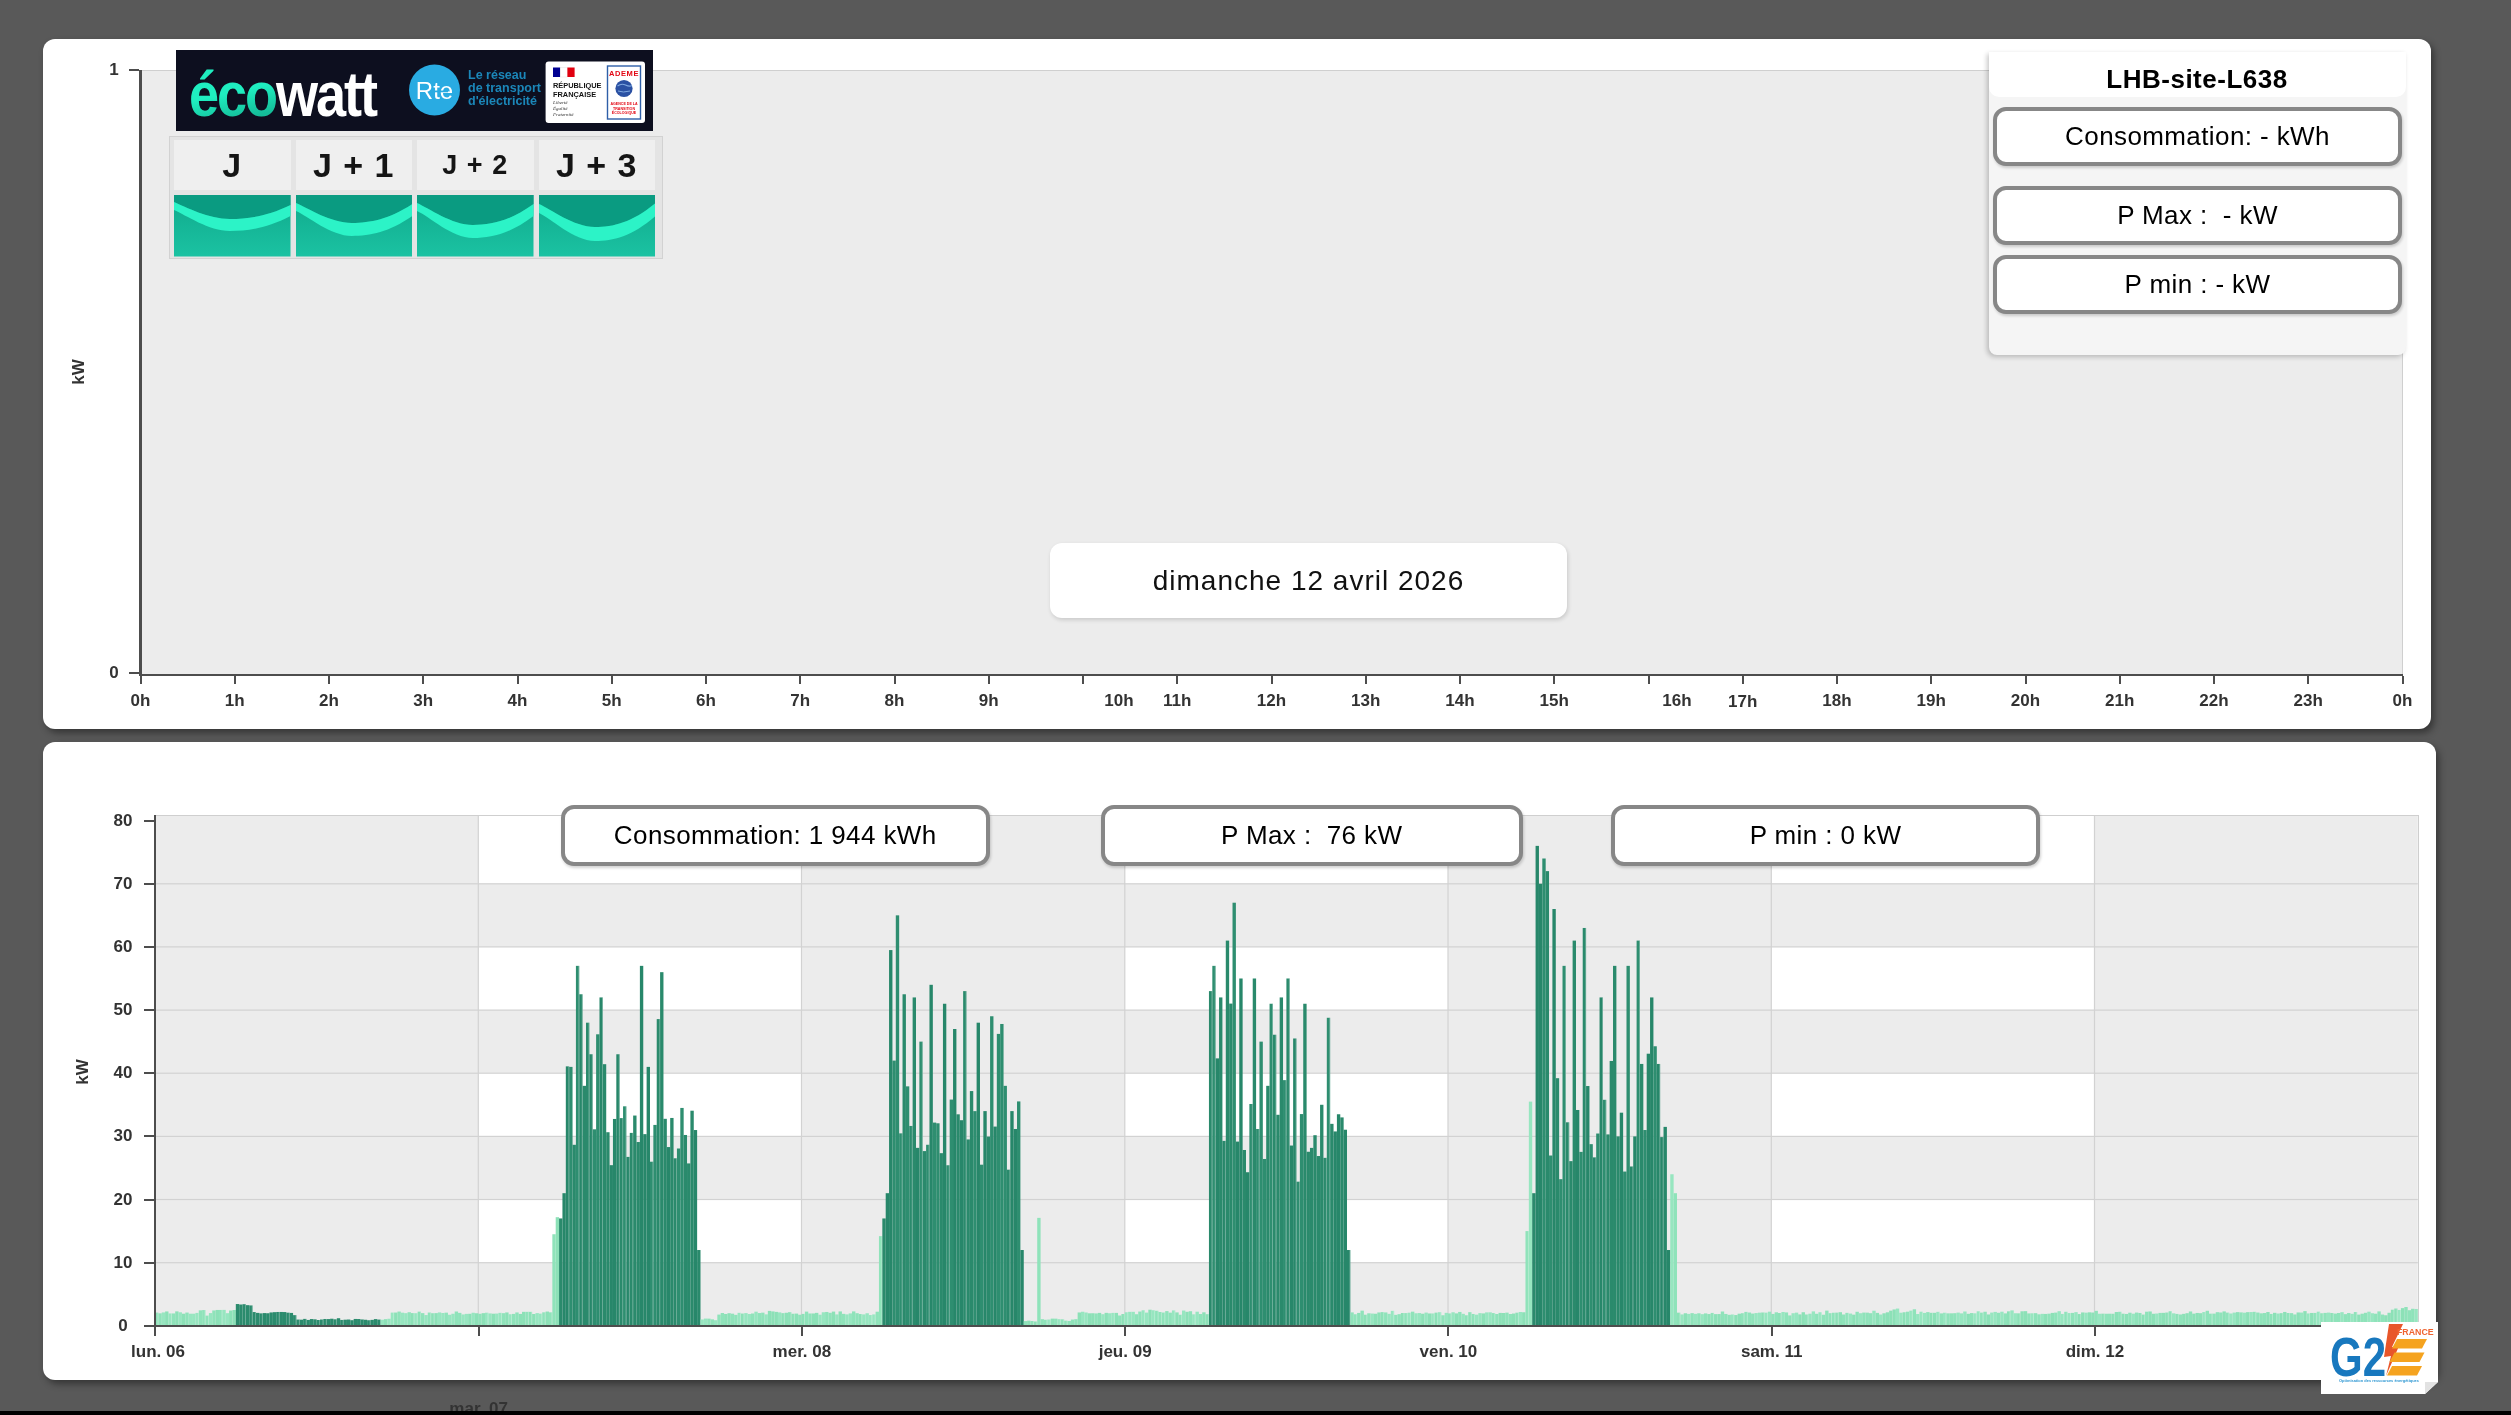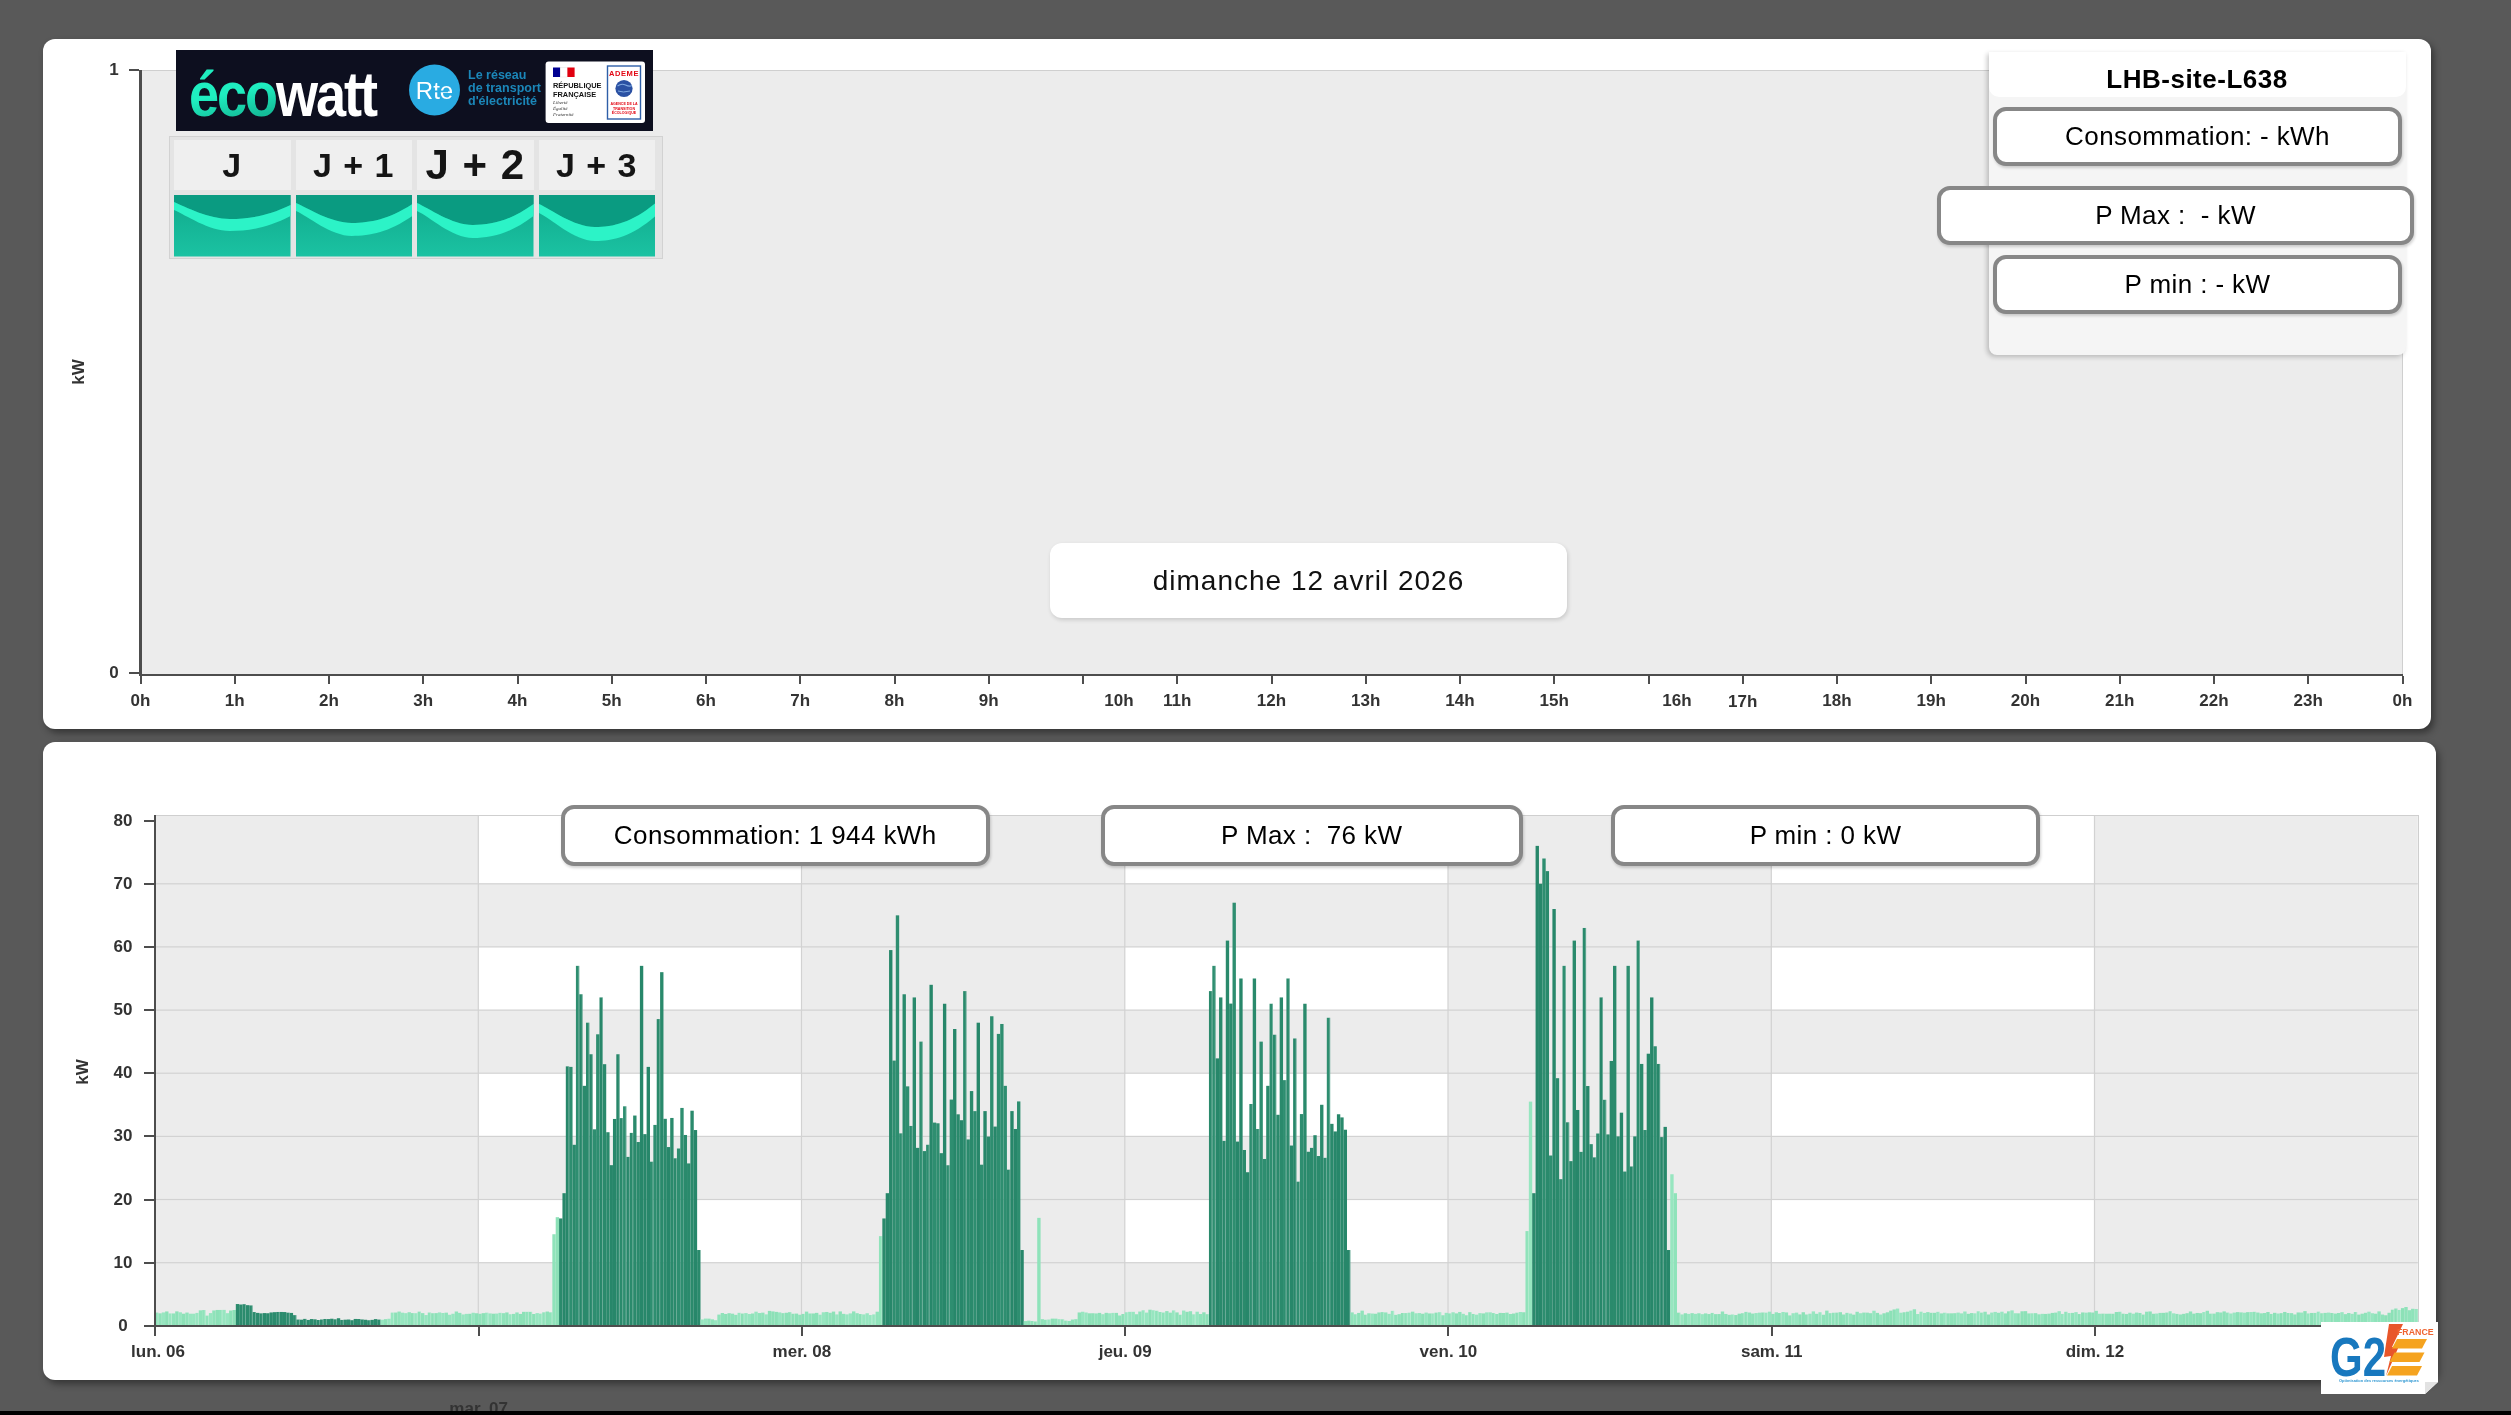--- a/index.html
+++ b/index.html
@@ -134,21 +134,21 @@
         <linearGradient id="tb1" x1="0" y1="0" x2="0" y2="1">
           <stop offset="0" stop-color="#10a78b"></stop>
           <stop offset="0.5" stop-color="#15b697"></stop>
           <stop offset="1" stop-color="#1bc2a2"></stop>
         </linearGradient>
       </defs>
       <rect width="116.5" height="61.5" fill="url(#tb1)"></rect>
       <path d="M0,0 H116.5 V9 C93.2,24.2 74.6,28 55.9,28 C34.9,28 11.7,13 0,8 Z" fill="#0a9b81"></path>
       <path d="M0,8 C11.7,13 34.9,28 55.9,28 C74.6,28 93.2,24.2 116.5,9 L116.5,21 C93.2,37.0 74.6,41 55.9,41 C34.9,41 11.7,21 0,16 Z" fill="#2cf3c7"></path>
     </svg></div>
-<div class="abs" style="left:417.0px;top:140px;width:116.5px;height:50px;background:#efefef;display:flex;align-items:center;justify-content:center;font-weight:bold;font-size:42px;color:#151515;letter-spacing:1px">J + 2</div>
+<div class="abs" style="left:417.0px;top:140px;width:116.5px;height:50px;background:#efefef;display:flex;align-items:center;justify-content:center;font-weight:bold;font-size:27px;color:#151515;letter-spacing:1px">J + 2</div>
 <div class="abs" style="left:417.0px;top:195px;width:116.5px;height:61.5px"><svg width="116.5" height="61.5" viewBox="0 0 116.5 61.5" preserveAspectRatio="none">
       <defs>
         <linearGradient id="tb2" x1="0" y1="0" x2="0" y2="1">
           <stop offset="0" stop-color="#10a78b"></stop>
           <stop offset="0.5" stop-color="#15b697"></stop>
           <stop offset="1" stop-color="#1bc2a2"></stop>
         </linearGradient>
       </defs>
       <rect width="116.5" height="61.5" fill="url(#tb2)"></rect>
       <path d="M0,0 H116.5 V9 C93.2,25.8 74.6,30 55.9,30 C34.9,30 11.7,13 0,8 Z" fill="#0a9b81"></path>
@@ -164,21 +164,21 @@
         </linearGradient>
       </defs>
       <rect width="116.5" height="61.5" fill="url(#tb3)"></rect>
       <path d="M0,0 H116.5 V8 C93.2,27.2 74.6,32 55.9,32 C34.9,32 11.7,14 0,9 Z" fill="#0a9b81"></path>
       <path d="M0,9 C11.7,14 34.9,32 55.9,32 C74.6,32 93.2,27.2 116.5,8 L116.5,21 C93.2,41.0 74.6,46 55.9,46 C34.9,46 11.7,23 0,18 Z" fill="#2cf3c7"></path>
     </svg></div>
 <div class="abs" style="left:1989px;top:52px;width:417px;height:303px;background:#f5f5f5;border-radius:0 0 8px 8px;box-shadow:-2px 2px 5px rgba(0,0,0,0.22)"></div>
 <div class="abs" style="left:1989px;top:52px;width:417px;height:45px;background:#fff;border-radius:0 0 10px 10px"></div>
 <div class="lbl" style="left:2197px;top:79px;font-size:26px;letter-spacing:0.5px;color:#000">LHB-site-L638</div>
 <div class="sbox" style="left:1993px;top:107.4px;width:409px;height:58.5px">Consommation: - kWh</div>
-<div class="sbox" style="left:1937px;top:186.3px;width:477px;height:58.5px">P Max :  - kW</div>
+<div class="sbox" style="left:1993px;top:186.3px;width:409px;height:58.5px">P Max :  - kW</div>
 <div class="sbox" style="left:1993px;top:255.0px;width:409px;height:58.5px">P min : - kW</div>
 <div class="abs" style="left:1050px;top:543px;width:517px;height:75px;background:#fff;border-radius:12px;box-shadow:1px 2px 4px rgba(0,0,0,0.15);display:flex;align-items:center;justify-content:center;font-weight:normal;font-size:28px;letter-spacing:1px;color:#111">dimanche 12 avril 2026</div>
 <svg class="abs" style="left:155.4px;top:815.0px" width="2262.8" height="510.8" viewBox="0 0 2262.8 510.8">
     <rect width="2262.8" height="510.8" fill="#ececec"></rect>
     <rect x="323.3" y="0.0" width="323.26" height="68.76" fill="#ffffff"></rect>
     <rect x="323.3" y="131.9" width="323.26" height="63.15" fill="#ffffff"></rect>
     <rect x="323.3" y="258.2" width="323.26" height="63.15" fill="#ffffff"></rect>
     <rect x="323.3" y="384.5" width="323.26" height="63.15" fill="#ffffff"></rect>
     <rect x="969.8" y="0.0" width="323.26" height="68.76" fill="#ffffff"></rect>
     <rect x="969.8" y="131.9" width="323.26" height="63.15" fill="#ffffff"></rect>

